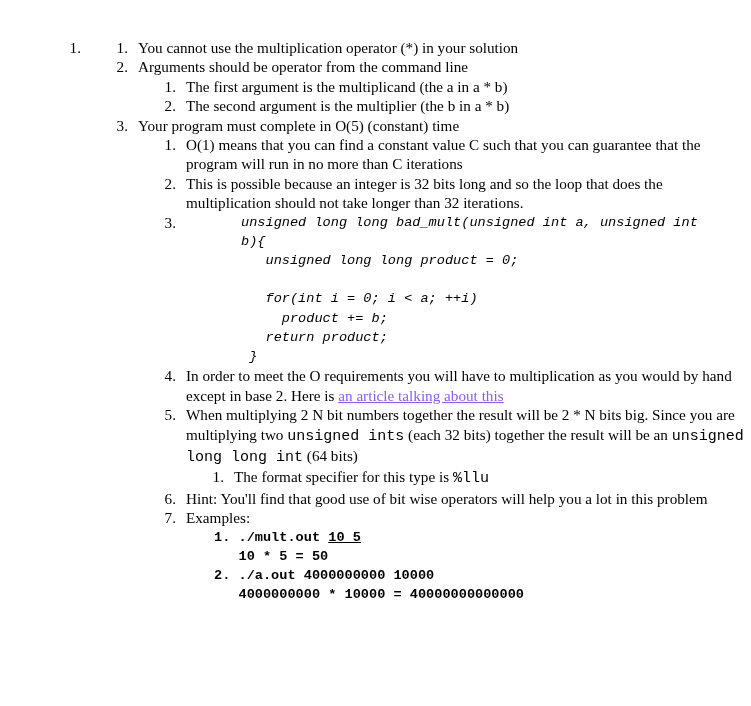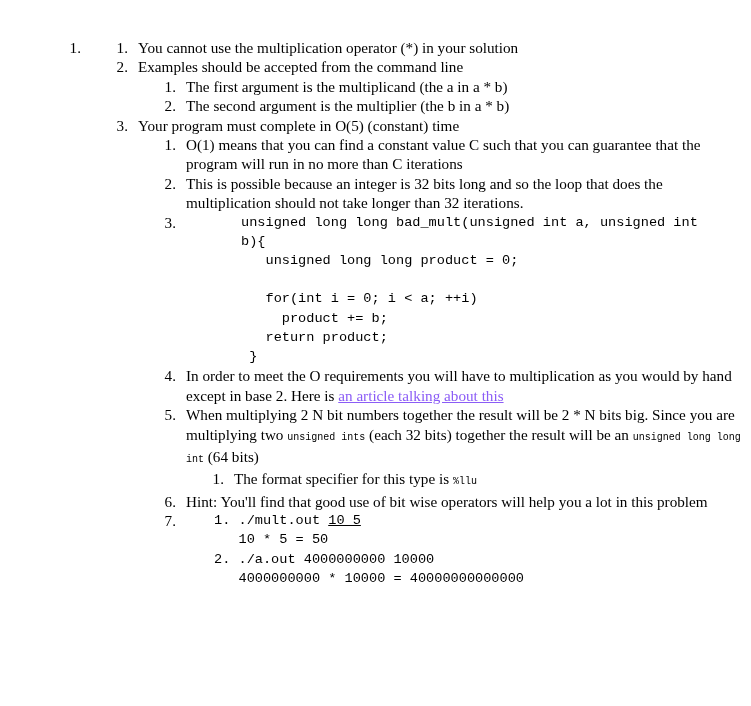--- a/index.html
+++ b/index.html
@@ -53,61 +53,61 @@
 
   
   ol.l3 { margin-left: 21px; }
   ol.l3 > li.item { padding-left: 27px; font-size: 15.2px; line-height: 19.4px; }
   ol.l3 > li.item > .marker { width: 17px; font-size: 15.2px; line-height: 19.4px; }
 
   
   .run-bold { font-weight: bold; }
   .run-code {
     font-family: "Liberation Mono", "DejaVu Sans Mono", monospace;
-    font-size: 10px;
+    font-size: 15px;
     text-align: center;
   }
   .run-link {
     color: #8b5cf6;
     text-decoration: underline;
   }
 
   
   pre.code {
     font-family: "Liberation Mono", "DejaVu Sans Mono", monospace;
     font-size: 13.6px;
     line-height: 19.2px;
     margin: 0;
     padding: 0;
     white-space: pre;
     color: #000000;
   }
-  pre.code.indent-a { margin-left: 55px; }
-  pre.code.indent-b { margin-left: 28px; }
+  pre.code.indent-a { margin-left: 55px; font-style: italic; }
+  pre.code.indent-b { margin-left: 28px; font-weight: bold; }
   .ul-run { text-decoration: underline; }
 </style>
 </head>
 <body>
 
 <div id="doc">
 
   <ol class="lvl l1">
     <li class="item">
       <span class="marker">1.</span>
 
       <ol class="lvl l2">
 
         <li class="item">
           <span class="marker">1.</span>
           <span class="body">You cannot use the multiplication operator (*) in your solution</span>
         </li>
 
         <li class="item">
           <span class="marker">2.</span>
-          <span class="body">Examples should be accepted from the command line</span>
+          <span class="body">Arguments should be operator from the command line</span>
 
           <ol class="lvl l3">
             <li class="item">
               <span class="marker">1.</span>
               <span class="body">The first argument is the multiplicand (the a in a * b)</span>
             </li>
             <li class="item">
               <span class="marker">2.</span>
               <span class="body">The second argument is the multiplier (the b in a * b)</span>
             </li>
@@ -159,20 +159,21 @@
               </ol>
             </li>
 
             <li class="item">
               <span class="marker">6.</span>
               <span class="body">Hint: You'll find that good use of bit wise operators will help you a lot in this problem</span>
             </li>
 
             <li class="item">
               <span class="marker">7.</span>
+              <span class="body">Examples:</span>
               <pre class="code indent-b"><span>1. ./mult.out </span><span class="ul-run">10 5</span>
 <span>   10 * 5 = 50</span>
 <span>2. ./a.out 4000000000 10000</span>
 <span>   4000000000 * 10000 = 40000000000000</span></pre>
             </li>
 
           </ol>
         </li>
       </ol>
     </li>

